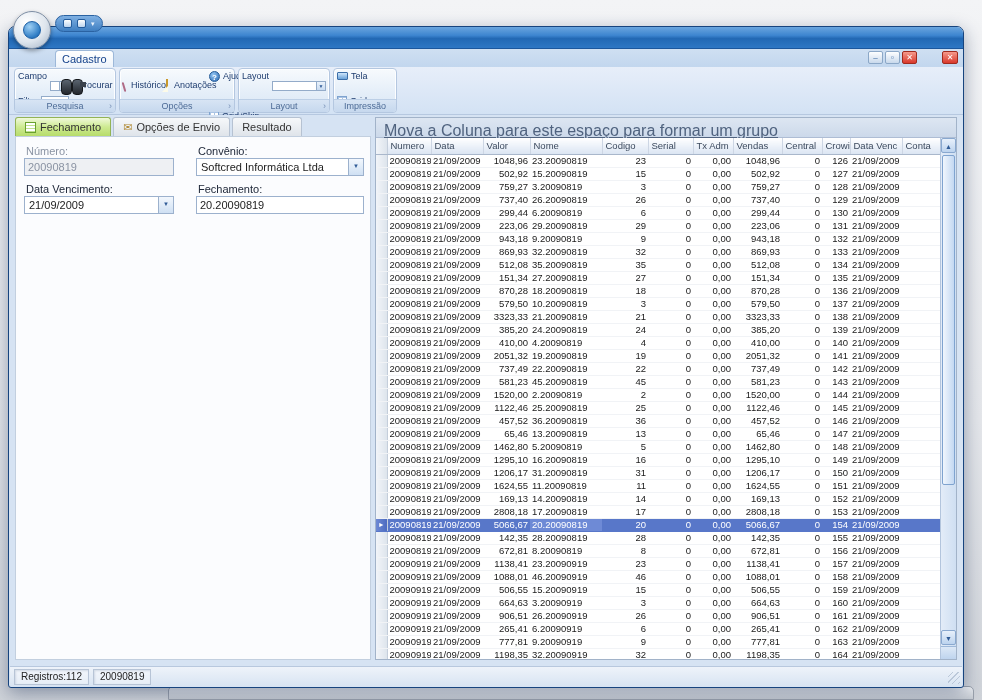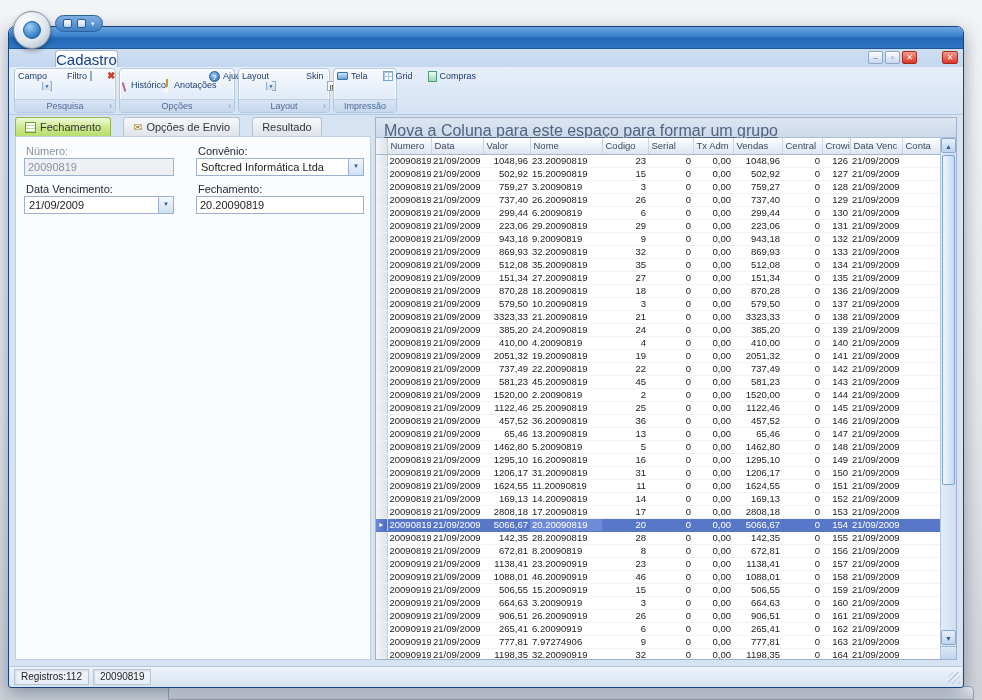--- a/index.html
+++ b/index.html
@@ -28,23 +28,23 @@
     background: radial-gradient(circle at 35% 30%, #9ed0f5, #2f7cc4 70%, #1a5b9e); border: 1px solid #1c5fa5; }
 
   .qat { position: absolute; left: 46px; top: -12px; height: 17px; padding: 2px 7px; border-radius: 9px;
     background: linear-gradient(#7fb0e2, #3f7fc2); border: 1px solid #2a62a2;
     display: flex; align-items: center; gap: 5px; z-index: 5; }
   .qat-ico { width: 9px; height: 9px; background: linear-gradient(#fdfefe, #bcd4ee); border: 1px solid #245c9c; border-radius: 2px; }
   .qat-dd { color: #eaf3fc; font-size: 7px; line-height: 7px; }
 
   
   .tabrow { position: relative; height: 18px; background: linear-gradient(#cfdff2, #c2d6ee); }
-  .ribbon-tab { position: absolute; left: 46px; top: 1px; height: 17px; padding: 0 0;
+  .ribbon-tab { position: absolute; left: 46px; top: 1px; height: 17px; padding: 0 6px;
     background: linear-gradient(#ffffff, #eef4fb); border: 1px solid #9db8d9; border-bottom: none;
-    border-radius: 4px 4px 0 0; font-size: 15px; color: #15428b; display: flex; align-items: center; }
+    border-radius: 4px 4px 0 0; font-size: 11px; color: #15428b; display: flex; align-items: center; }
   .capbtns { position: absolute; right: 46px; top: 2px; display: flex; gap: 2px; }
   .capbtn { width: 15px; height: 13px; border-radius: 2px; font-size: 8px; line-height: 11px; text-align: center;
     background: linear-gradient(#fdfeff, #c9d9ec); border: 1px solid #8ba7c7; color: #2b5d9b; }
   .capbtn.close, .corner-close { background: linear-gradient(#f59a8c, #d9372a); border: 1px solid #a02a1e; color: #fff; }
   .capbtn.min::before { content: "–"; } .capbtn.max::before { content: "▫"; } .capbtn.close::before { content: "✕"; }
   .corner-close { position: absolute; right: 5px; top: 2px; width: 16px; height: 13px; border-radius: 2px;
     font-size: 8px; line-height: 11px; text-align: center; }
   .corner-close::before { content: "✕"; }
 
   
@@ -54,21 +54,21 @@
     background: linear-gradient(#f7fafd, #e3edf8 60%, #d9e6f4); box-shadow: inset 0 0 0 1px #fdfeff; }
   .rgroup-content { position: absolute; left: 0; right: 0; top: 0; bottom: 13px; padding: 2px 3px;
     display: flex; gap: 3px; }
   .rgroup-caption { position: absolute; left: 0; right: 0; bottom: 0; height: 13px;
     background: linear-gradient(#d7e4f4, #c6d8ee); border-top: 1px solid #bccfe6; border-radius: 0 0 3px 3px;
     font-size: 9px; color: #4d6b96; text-align: center; line-height: 12px; }
   .rgroup-caption .chev { position: absolute; right: 3px; top: 0; font-size: 9px; color: #7a93b8; }
 
   .g-pesquisa { width: 102px; } .g-opcoes { width: 116px; } .g-layout { width: 92px; } .g-impressao { width: 64px; }
 
-  .small-rows { display: flex; flex-direction: row; gap: 15px; flex: 1; }
+  .small-rows { display: flex; flex-direction: column; gap: 15px; flex: 1; }
   .srow { display: flex; align-items: center; gap: 3px; height: 10px; font-size: 9px; color: #1e3c6e; }
   .srow .lbl { white-space: nowrap; }
   .mini-combo { position: relative; flex: 1; height: 10px; background: #fff; border: 1px solid #93abc9; margin-top: 19px; }
   .mini-combo .arr { position: absolute; right: 0; top: 0; width: 9px; height: 100%;
     background: linear-gradient(#eaf2fb, #c8dbf1); border-left: 1px solid #93abc9;
     font-size: 5px; color: #2f5b96; text-align: center; line-height: 8px; }
   .mini-input { flex: 1; height: 10px; background: #fff; border: 1px solid #93abc9; }
   .mini-combo .val { font-size: 8px; padding-left: 2px; line-height: 9px; color: #222; overflow: hidden; white-space: nowrap; }
 
   .bigbtn { width: 40px; display: flex; flex-direction: row; align-items: center; justify-content: flex-start;
@@ -97,21 +97,21 @@
     background-size: 4px 4px; }
   .monitor { width: 11px; height: 8px; border: 1px solid #3c6ea8; border-radius: 1px;
     background: linear-gradient(#cfe6fb, #6ba3d9); }
   .doc-teal { width: 9px; height: 11px; background: linear-gradient(#eafaf2, #9fd8bd); border: 1px solid #4e9a74; }
 
   
   .main { position: absolute; left: 0; right: 0; top: 88px; bottom: 21px; background: #d6e3f3; }
 
   
   .left-panel { position: absolute; left: 6px; top: 2px; width: 356px; bottom: 6px; }
-  .ltabs { position: absolute; left: 0; top: 0; height: 19px; display: flex; gap: 12px; align-items: center; }
+  .ltabs { position: absolute; left: 0; top: 0; height: 19px; display: flex; gap: 2px; align-items: center; }
   .ltab { height: 19px; display: inline-flex; align-items: center; gap: 4px; padding: 0 9px; font-size: 11px;
     border: 1px solid #b6c2d2; border-bottom: none; border-radius: 3px 3px 0 0; color: #333;
     background: linear-gradient(#f6f8fa, #dfe4ea); }
   .ltab.active { background: linear-gradient(#f0f9da, #cdea91 50%, #b7dc6b); border-color: #93b356; }
   .icon-sheet-green { width: 11px; height: 11px; border: 1px solid #6aa12f;
     background: repeating-linear-gradient(180deg, #fff 0 2px, #bfe08f 2px 3px); }
   .icon-envelope { color: #b08830; font-size: 11px; line-height: 11px; }
   .icon-envelope::before { content: "✉"; }
   .tab-page { position: absolute; left: 0; right: 0; top: 19px; bottom: 0; background: #fbfcfe;
     border: 1px solid #c2cfdf; }
@@ -907,21 +907,21 @@
                 <td class="c8">0</td>
                 <td class="c9">162</td>
                 <td class="c10">21/09/2009</td>
                 <td class="c11"></td>
               </tr>
               <tr>
                 <td class="ind"></td>
                 <td class="c0">20090919</td>
                 <td class="c1">21/09/2009</td>
                 <td class="c2">777,81</td>
-                <td class="c3">7.97274906</td>
+                <td class="c3">9.20090919</td>
                 <td class="c4">9</td>
                 <td class="c5">0</td>
                 <td class="c6">0,00</td>
                 <td class="c7">777,81</td>
                 <td class="c8">0</td>
                 <td class="c9">163</td>
                 <td class="c10">21/09/2009</td>
                 <td class="c11"></td>
               </tr>
               <tr>

